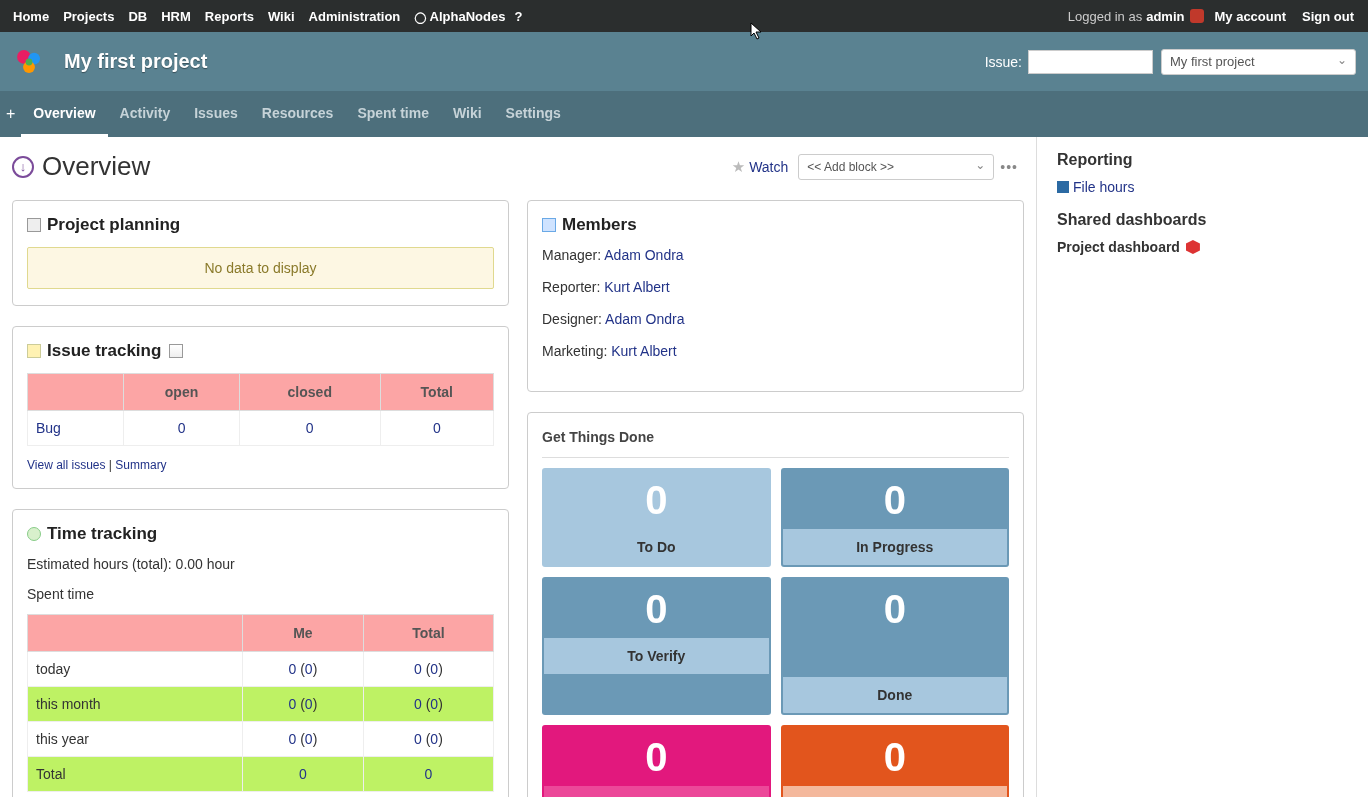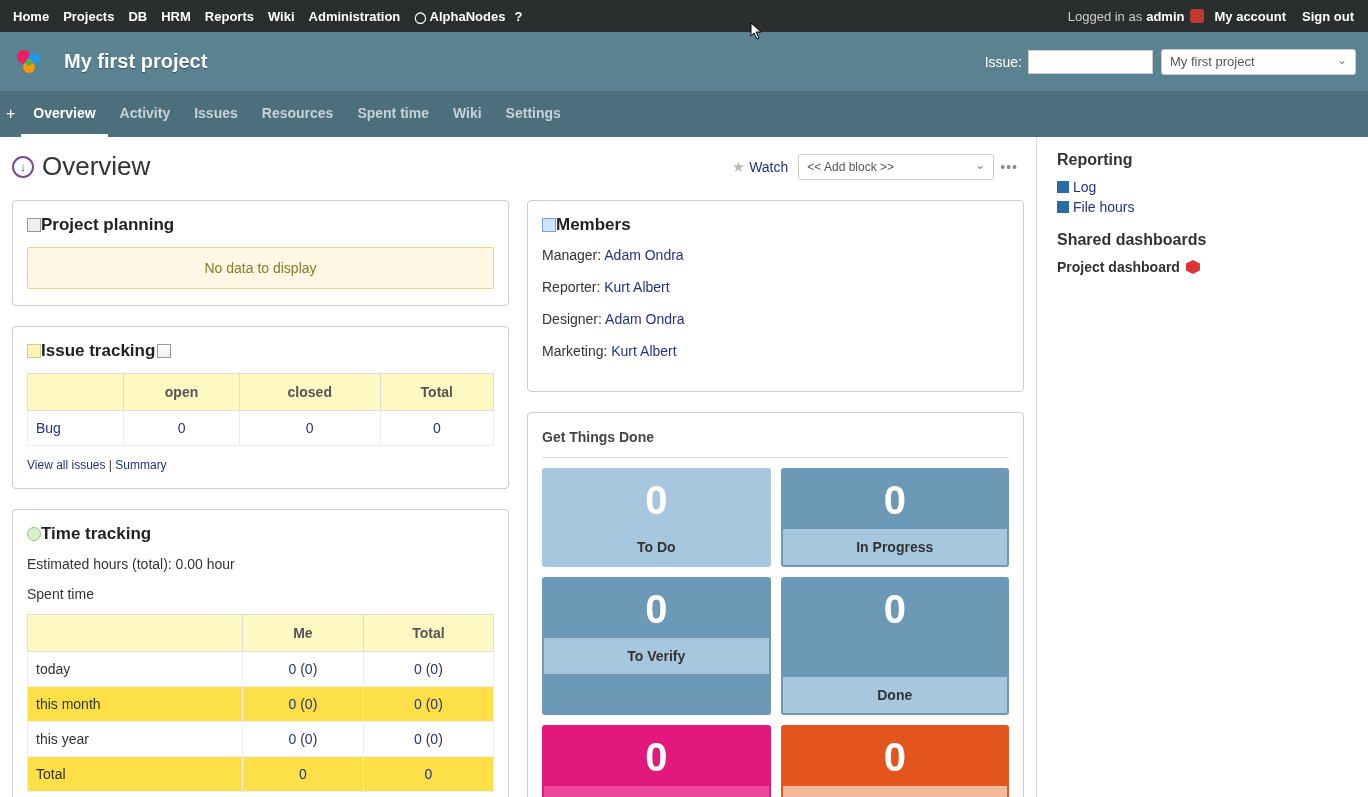--- a/index.html
+++ b/index.html
@@ -47,35 +47,35 @@
 .star { color:#bbb; font-size:15px; margin-right:4px; }
 .watch { color:#238; margin-right:10px; font-size:14px; }
 .addblock { width:196px; height:26px; border:1px solid #ccc; border-radius:3px; background:#fff; font-size:12px; color:#555; padding:0 22px 0 8px; display:flex; align-items:center; position:relative; }
 .addblock::after { content:"⌄"; position:absolute; right:8px; top:3px; color:#888; }
 .dots { color:#888; padding:0 6px; letter-spacing:1px; }
 
 .cols { display:flex; gap: 18px; align-items: flex-start; }
 .col { flex:1; min-width: 0; }
 
 .box { border:1px solid #ccc; border-radius:4px; padding: 14px 14px 16px; margin-bottom: 20px; }
-.box h3 { font-size:17px; font-weight:700; color:#222; margin-bottom:12px; display:flex; align-items:center; gap:0; }
+.box h3 { font-size:17px; font-weight:700; color:#222; margin-bottom:12px; display:flex; align-items:center; gap:6px; }
 .sm-icon { width:14px; height:14px; display:inline-block; border:1px solid #999; background:#eee; }
 .sm-icon.blue { background:#cfe3ff; border-color:#6aa9e6; }
 .sm-icon.yellow { background:#fff2b3; border-color:#cc9; }
 .sm-icon.green { background:#d8f0cc; border-color:#8c8; border-radius:50%; }
 .sm-icon.magn { background:linear-gradient(#fff,#eee); }
 
 .nodata { background:#fdf7e3; border:1px solid #e0d98f; color:#8a7a2a; text-align:center; padding:12px; border-radius:2px; }
 
 table.grid { width:100%; border-collapse:collapse; font-size:14px; }
-table.grid th { background:#fef9c3; border:1px solid #ddd; padding:10px 8px; font-weight:700; color:#555; text-align:center; }
+table.grid th { background:#fca5a5; border:1px solid #ddd; padding:10px 8px; font-weight:700; color:#555; text-align:center; }
 table.grid th:first-child { text-align:left; }
 table.grid td { border:1px solid #eee; padding:9px 8px; text-align:center; }
 table.grid td:first-child { text-align:left; }
-table.grid tr.alt td { background:#fde047; }
+table.grid tr.alt td { background:#bef264; }
 .lnk { color:#238; }
 .sublinks { margin-top:12px; font-size:12px; }
 
 .members p { margin-bottom: 16px; color:#333; }
 
 .gtd-title { font-weight:700; color:#444; margin:6px 0 4px 0; padding:0 0 8px 0; }
 .gtd-hr { border:none; border-top:1px solid #ddd; margin-bottom:10px; }
 .gtd-grid { display:grid; grid-template-columns: 1fr 1fr; gap:10px; }
 .tile { border-radius:3px; overflow:hidden; border:2px solid transparent; }
 .tile .num { font-size:40px; font-weight:800; color:#fff; text-align:center; padding:8px 0 6px; }
@@ -294,21 +294,20 @@
                 <div class="num">0</div>
               </div>
             </div>
         </div>
       </div>
     </div>
   </div>
 
   <div id="sidebar">
     <h3>Reporting</h3>
-    <a href="#" class="side-link"><span class="si"></span><span>Log</span></a>
     <a href="#" class="side-link"><span class="si"></span><span>File hours</span></a>
     <h3 class="mt">Shared dashboards</h3>
     <a href="#" class="side-link" style="color:#333;font-weight:700;">
       <span>Project dashboard</span><span class="cube"></span>
     </a>
   </div>
 </div>
 
 <svg class="cursor" viewBox="0 0 14 18">
     <path d="M1 1 L1 14 L4 11 L7 17 L9 16 L6 10 L11 10 Z" fill="#fff" stroke="#000" stroke-width="1"></path>

